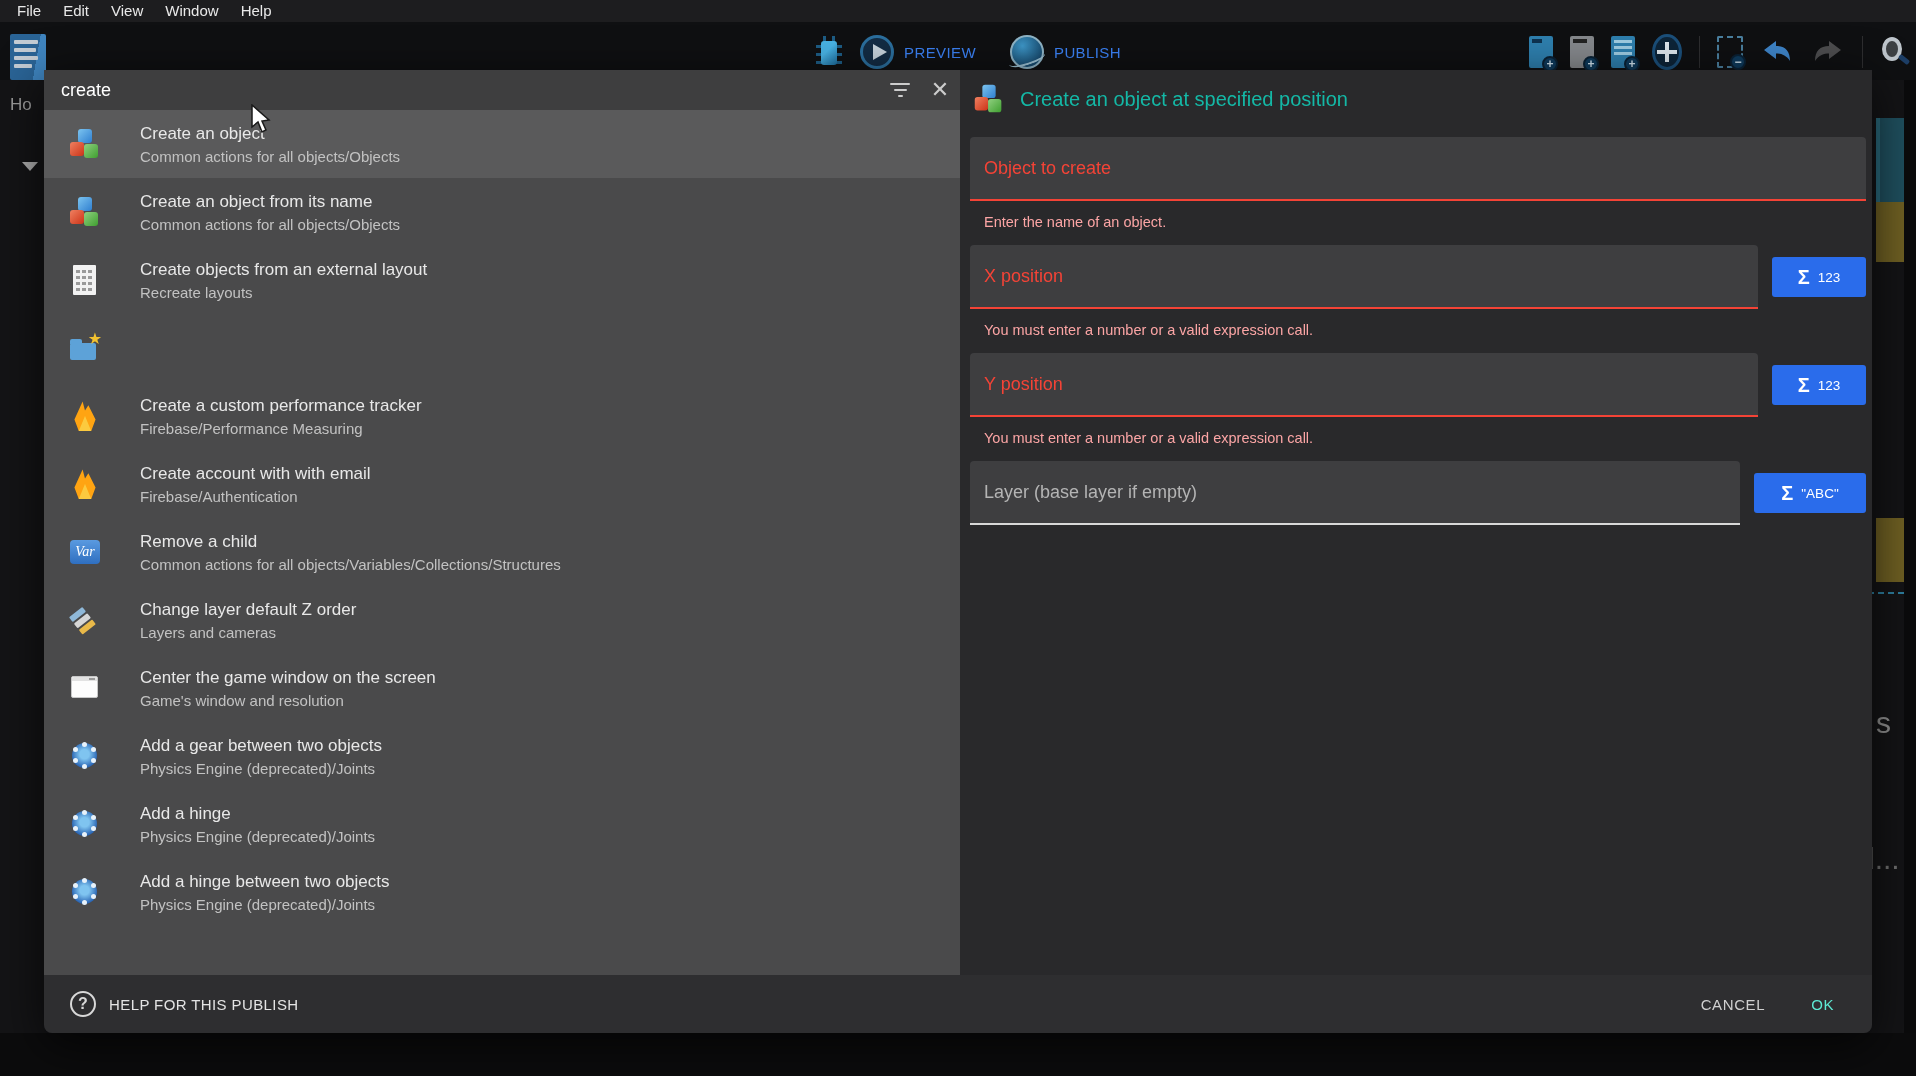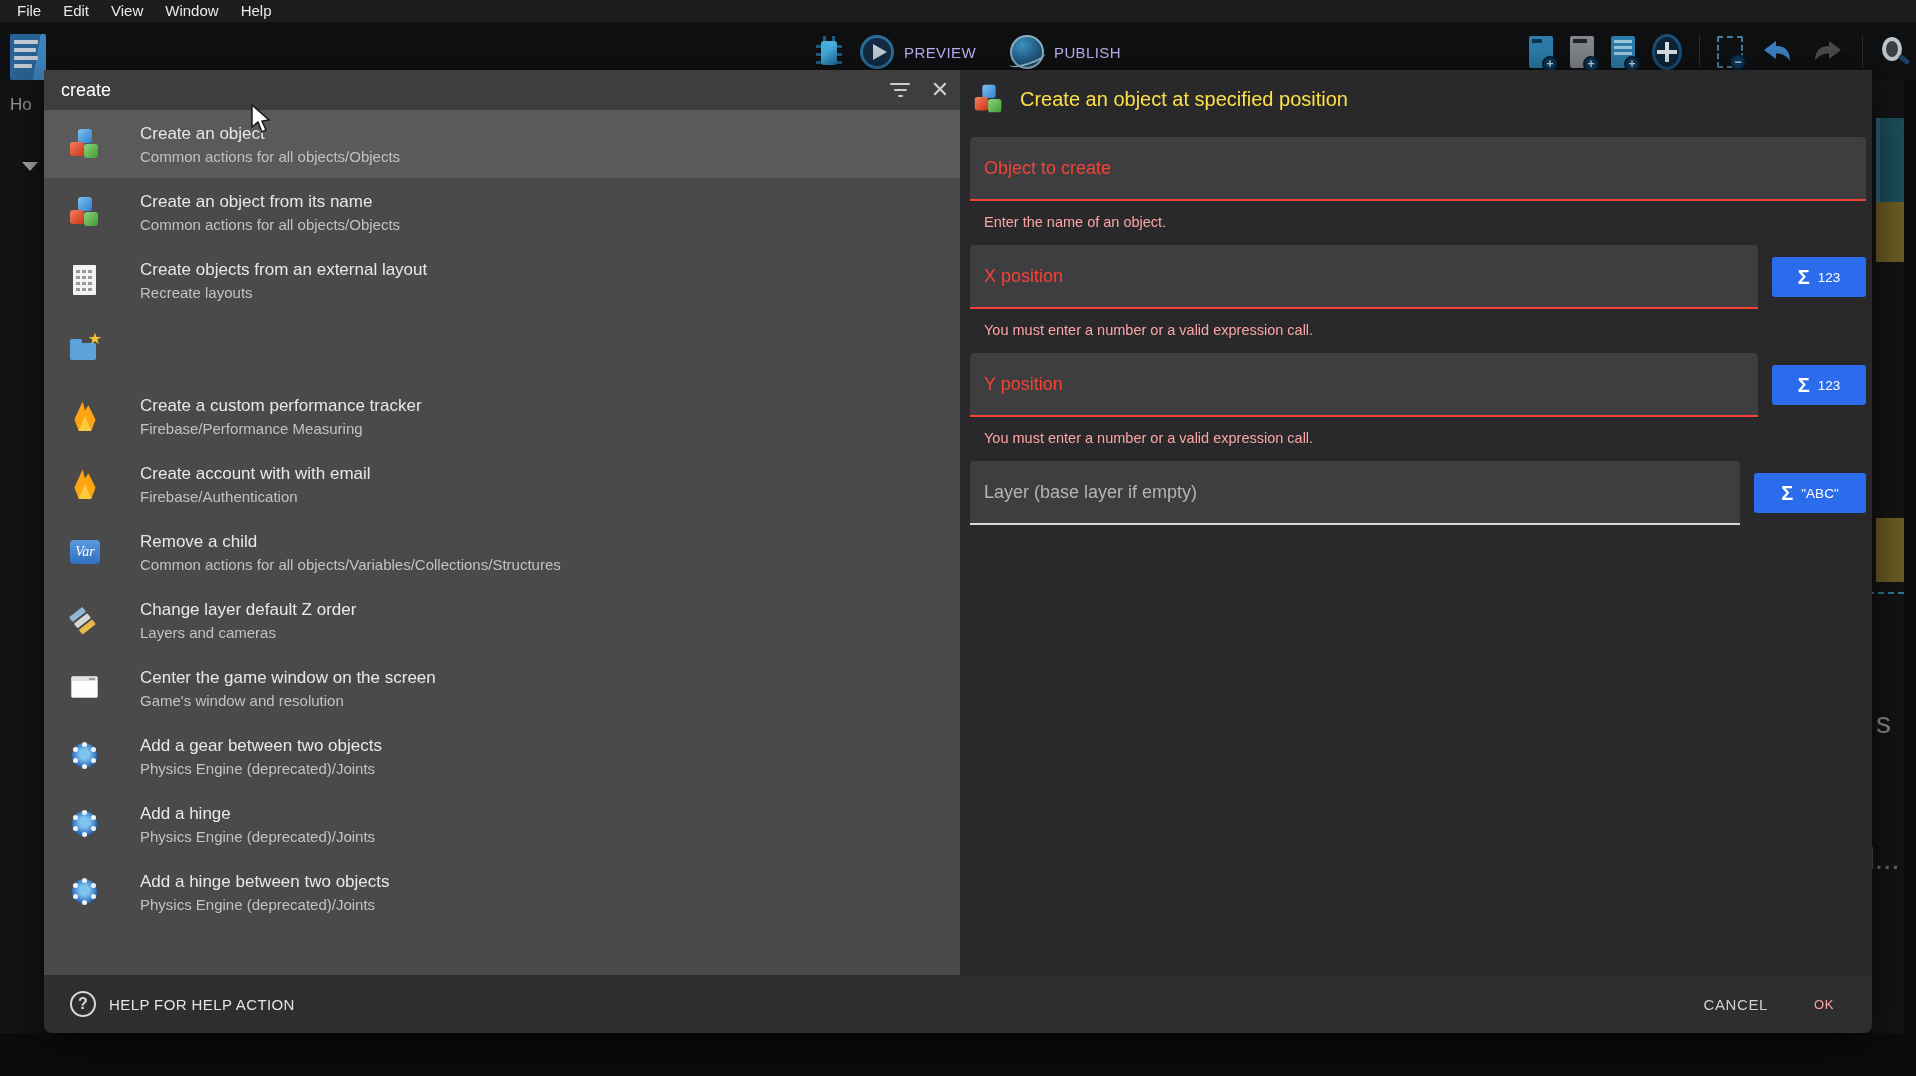--- a/index.html
+++ b/index.html
@@ -11,21 +11,21 @@
   .menubar { position:absolute; left:0; top:0; width:1916px; height:22px; background:#1d1d1f; display:flex; align-items:center; padding-left:6px; z-index:3; }
   .menubar .mitem { color:#e9e9e9; font-size:15px; padding:0 11px; line-height:22px; cursor:default; }
 
   
   .toolbar { position:absolute; left:0; top:22px; width:1916px; height:58px; background:#0f1012; z-index:2; }
   .pm-icon { position:absolute; left:10px; top:12px; width:36px; height:46px; background:linear-gradient(100deg,#2a6496 70%,#3f85c0 70%); border-radius:2px; }
   .pm-icon i { position:absolute; left:4px; height:4px; background:#c3ccd4; border-radius:1px; }
   .pm-icon i:nth-child(1){ top:6px; width:24px; } .pm-icon i:nth-child(2){ top:14px; width:22px; }
   .pm-icon i:nth-child(3){ top:22px; width:24px; } .pm-icon i:nth-child(4){ top:30px; width:18px; }
   .tb-center { position:absolute; left:814px; top:12px; height:36px; display:flex; align-items:center; gap:10px; }
-  .tb-label { color:#c4b5fd; font-size:15px; letter-spacing:.4px; }
+  .tb-label { color:#3b82f6; font-size:15px; letter-spacing:.4px; }
   .debug-icon { position:relative; width:30px; height:34px; margin-right:6px; }
   .debug-icon .body { position:absolute; left:7px; top:6px; width:16px; height:24px; background:linear-gradient(135deg,#49b4e6 40%,#1d6ea0 100%); border-radius:3px; }
   .debug-icon .leg { position:absolute; width:26px; height:3px; background:#1d5d86; left:2px; }
   .debug-icon .leg:nth-child(2){ top:10px; } .debug-icon .leg:nth-child(3){ top:18px; } .debug-icon .leg:nth-child(4){ top:26px; }
   .debug-icon .ant { position:absolute; top:1px; width:3px; height:7px; background:#1d5d86; }
   .debug-icon .ant.l{ left:9px; } .debug-icon .ant.r{ left:18px; }
   .play-icon { width:34px; height:34px; border-radius:50%; background:#132c44; border:3px solid #2b6f9e; position:relative; }
   .play-icon:after { content:""; position:absolute; left:10px; top:6px; border-left:14px solid #c7d3dc; border-top:8px solid transparent; border-bottom:8px solid transparent; }
   .globe-icon { width:34px; height:34px; border-radius:50%; background:radial-gradient(circle at 35% 30%,#3e97c8,#174a6e 75%); border:2px solid #8fb4c6; position:relative; margin-left:24px; }
   .globe-icon:after { content:""; position:absolute; left:-4px; top:16px; width:38px; height:10px; border-bottom:2px solid #9dc2d4; border-radius:50%; transform:rotate(-18deg); }
@@ -104,42 +104,42 @@
   .physics { }
   .physics .ball { position:absolute; left:2px; top:2px; width:25px; height:25px; border-radius:50%; background:radial-gradient(circle at 50% 45%,#7fc4f0 25%,#2b66b4 70%,#16397c 100%); }
   .physics .d { position:absolute; width:5px; height:5px; border-radius:50%; background:#e8f2fa; }
   .physics .d1{ left:12px; top:1px; } .physics .d2{ left:21px; top:6px; } .physics .d3{ left:21px; top:17px; }
   .physics .d4{ left:12px; top:23px; } .physics .d5{ left:3px; top:17px; } .physics .d6{ left:3px; top:6px; }
 
   
   .right-panel { position:absolute; left:916px; top:0; width:912px; height:905px; background:#29292b; }
   .rp-header { position:absolute; left:14px; top:14px; display:flex; align-items:center; gap:16px; }
   .rp-header .hic { position:relative; width:30px; height:30px; transform:scale(.95); }
-  .rp-title { color:#fde047; font-size:20px; }
+  .rp-title { color:#14b8a6; font-size:20px; }
   .rp-form { position:absolute; left:10px; top:67px; width:896px; }
   .field-row { display:flex; align-items:center; }
   .field { flex:1; height:64px; background:#3e3e40; border-radius:4px 4px 0 0; border-bottom:2px solid #d8d8d8; display:flex; align-items:center; }
   .field input { width:100%; background:transparent; border:none; outline:none; font-size:18px; color:#e0e0e0; padding-left:14px; font-family:inherit; }
   .field-row.err .field { border-bottom-color:#f44336; }
   .field-row.err .field input::placeholder { color:#f44336; opacity:1; }
   .field input::placeholder { color:#b4b4b4; opacity:1; }
   .error-text { margin:13px 0 13px 14px; height:18px; font-size:14.5px; color:#fca5a5; }
   .expr-btn { width:94px; height:40px; margin-left:14px; flex-shrink:0; background:#2a6ceb; border:none; border-radius:3px; color:#fff; display:flex; align-items:center; justify-content:center; gap:8px; cursor:pointer; }
   .expr-btn.wide { width:112px; }
   .expr-btn .sig { font-size:20px; font-weight:bold; line-height:1; }
   .expr-btn .lbl { font-size:13.5px; }
 
   
   .dlg-footer { position:absolute; left:0; top:905px; width:1828px; height:58px; background:#2e2e30; border-radius:0 0 8px 8px; display:flex; align-items:center; padding:0 26px; }
   .help-btn { display:flex; align-items:center; gap:13px; cursor:pointer; }
   .help-circ { width:26px; height:26px; border-radius:50%; border:2px solid #d8d8d8; color:#d8d8d8; font-size:16px; font-weight:bold; display:flex; align-items:center; justify-content:center; }
   .help-lbl { color:#e4e4e4; font-size:15px; letter-spacing:.4px; }
   .f-spacer { flex:1; }
   .btn-cancel { color:#d0d0d0; font-size:15px; letter-spacing:.6px; margin-right:46px; cursor:pointer; background:none; border:none; font-family:inherit; }
-  .btn-ok { color:#fca5a5; font-size:13px; letter-spacing:.6px; margin-right:12px; cursor:pointer; background:none; border:none; font-family:inherit; }
+  .btn-ok { color:#5eead4; font-size:15px; letter-spacing:.6px; margin-right:12px; cursor:pointer; background:none; border:none; font-family:inherit; }
 
   .cursor { position:absolute; left:250px; top:104px; z-index:9; }
 </style>
 </head>
 <body>
 
 <div class="stage">
 
   <div class="menubar">
     <span class="mitem">File</span>
@@ -442,21 +442,21 @@
             <span class="lbl">"ABC"</span>
           </button>
         </div>
 
       </div>
     </div>
 
     <div class="dlg-footer">
       <div class="help-btn">
         <span class="help-circ">?</span>
-        <span class="help-lbl">HELP FOR HELP ACTION</span>
+        <span class="help-lbl">HELP FOR THIS PUBLISH</span>
       </div>
       <div class="f-spacer"></div>
       <button class="btn-cancel">CANCEL</button>
       <button class="btn-ok">OK</button>
     </div>
   </div>
 
   <svg class="cursor" width="24" height="30" viewBox="0 0 24 30">
     <polygon points="2,1 2,23 8,18 12,28 16,26 12,17 19,16" fill="#ffffff" stroke="#1a1a1a" stroke-width="1.5"></polygon>
   </svg>

